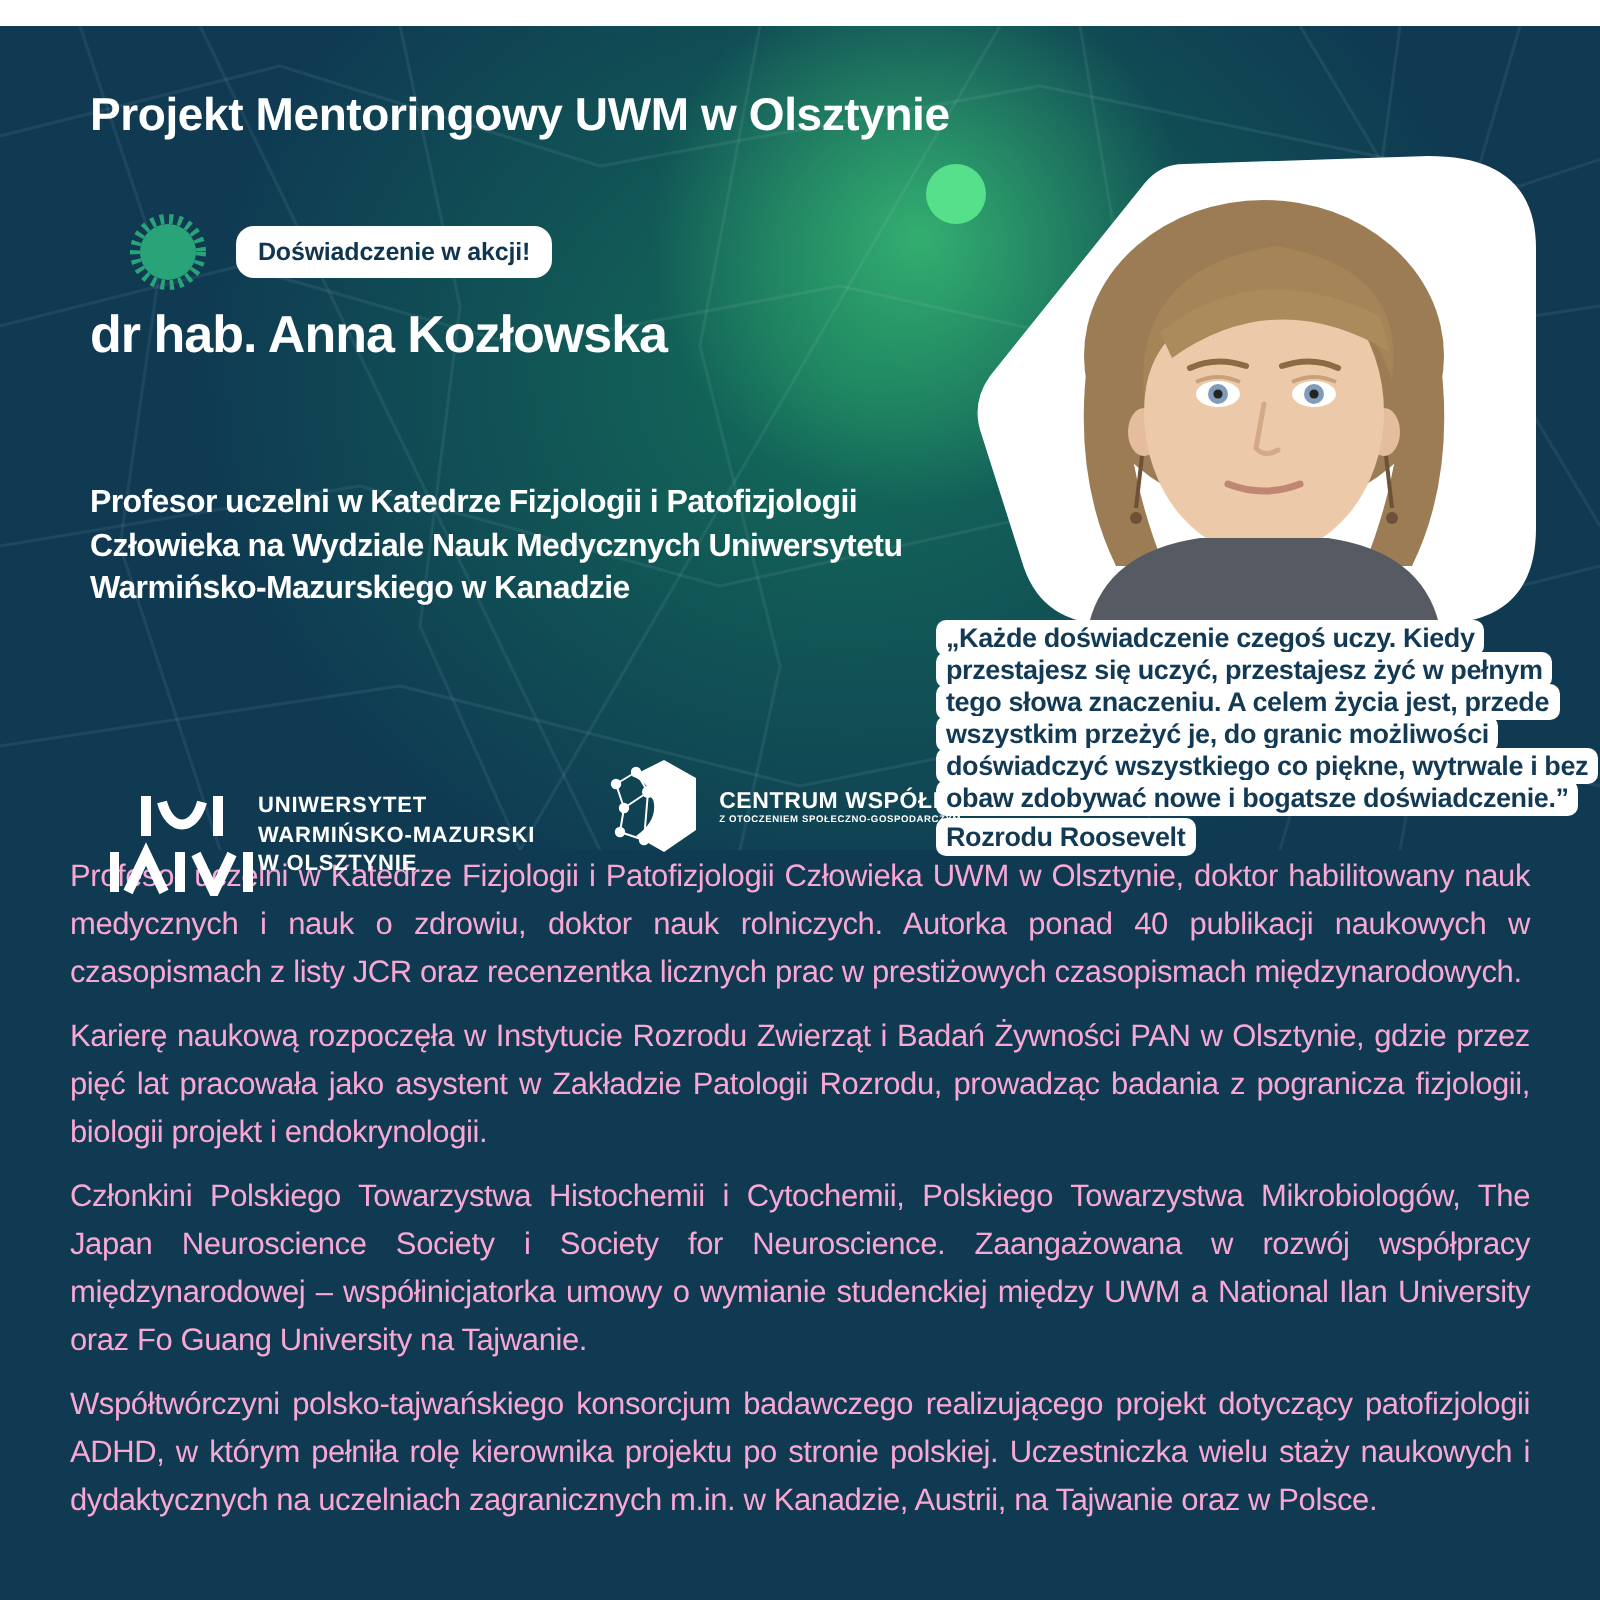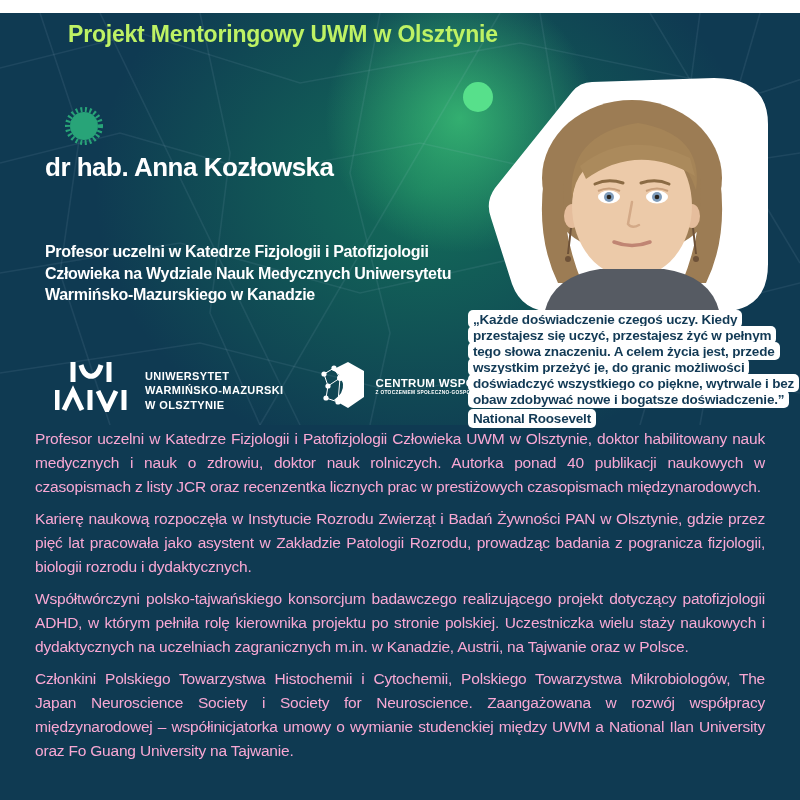--- a/index.html
+++ b/index.html
@@ -5,40 +5,40 @@
   html,body{margin:0;padding:0;background:#222;}
   .poster{position:relative;width:800px;height:800px;overflow:hidden;
           background:#0f3a52;font-family:"Liberation Sans",sans-serif;}
   .top-band{position:absolute;left:0;top:0;width:800px;height:13px;background:#ffffff;z-index:3;}
   .hero-bg{position:absolute;left:0;top:13px;width:800px;height:412px;z-index:0;
     background:
       radial-gradient(circle 135px at 460px 105px, rgba(64,205,122,0.72), rgba(64,205,122,0) 100%),
       radial-gradient(ellipse 330px 280px at 425px 175px, rgba(22,142,94,0.62), rgba(22,142,94,0) 100%),
       #0f3a52;}
   .hero-bg svg{position:absolute;left:0;top:0;}
-  .title{position:absolute;left:45px;top:21px;z-index:4;color:#bef264;
-         font-size:23px;font-weight:800;letter-spacing:-0.2px;margin-left:23px;}
+  .title{position:absolute;left:45px;top:44px;z-index:4;color:#ffffff;
+         font-size:23px;font-weight:800;letter-spacing:-0.2px;}
   .badge-row{position:absolute;left:64px;top:106px;z-index:4;display:flex;align-items:center;gap:14px;}
   .sunburst{width:40px;height:40px;}
   .badge{background:#ffffff;color:#0f3550;font-weight:800;font-size:12.5px;letter-spacing:-0.1px;
          padding:6px 11px;border-radius:9px;white-space:nowrap;}
   .name{position:absolute;left:45px;top:146px;z-index:4;width:440px;color:#ffffff;
         font-size:26px;line-height:42px;font-weight:800;letter-spacing:-0.5px;}
   .role{position:absolute;left:45px;top:241px;z-index:4;width:458px;color:#ffffff;
         font-size:16px;line-height:21.5px;font-weight:700;letter-spacing:-0.3px;}
   .green-dot{position:absolute;left:463px;top:82px;width:30px;height:30px;border-radius:50%;
              background:#57e08b;z-index:2;}
   .photo{position:absolute;left:488px;top:78px;z-index:2;}
   .quote-box{position:absolute;left:468px;top:311px;width:334px;z-index:5;
              font-size:13.5px;line-height:16px;font-weight:700;letter-spacing:-0.2px;}
   .hl{display:inline;background:#ffffff;color:#123a55;padding:1.5px 5px;border-radius:5px;
       box-decoration-break:clone;-webkit-box-decoration-break:clone;}
   .quote-author{display:inline-block;margin-top:2px;}
   .logos{position:absolute;left:55px;top:360px;z-index:4;display:flex;align-items:center;gap:34px;color:#fff;}
-  .uwm-logo{display:flex;align-items:flex-end;gap:16px;}
+  .uwm-logo{display:flex;align-items:flex-start;margin-top:36px;}
   .uwm-text{font-size:11px;font-weight:800;line-height:14.5px;letter-spacing:0.4px;}
   .centrum-logo{display:flex;align-items:center;gap:10px;}
   .centrum-name{font-size:11.5px;font-weight:800;letter-spacing:0.3px;}
   .centrum-sub{font-size:4.8px;font-weight:700;letter-spacing:0.3px;margin-top:1px;}
   .bio{position:absolute;left:35px;top:427px;width:730px;z-index:2;color:#f9a8d4;
        font-size:15.5px;line-height:24px;letter-spacing:-0.2px;text-align:justify;}
   .bio p{margin:0 0 8px 0;}
 </style>
 </head>
 <body>
@@ -67,20 +67,21 @@
 
   <div class="top-band"></div>
 
   <div class="title">Projekt Mentoringowy UWM w Olsztynie</div>
 
   <div class="badge-row">
     <svg class="sunburst" viewBox="0 0 40 40">
       <circle cx="20" cy="20" r="14" fill="#28a478"></circle>
       <circle cx="20" cy="20" r="16.5" fill="none" stroke="#28a478" stroke-width="5" stroke-dasharray="2 2.6"></circle>
     </svg>
+    <span class="badge">Doświadczenie w akcji!</span>
   </div>
 
   <div class="name">dr hab. Anna Kozłowska</div>
   <div class="role">Profesor uczelni w Katedrze Fizjologii i Patofizjologii Człowieka na Wydziale Nauk Medycznych Uniwersytetu Warmińsko-Mazurskiego w Kanadzie</div>
 
   <div class="green-dot"></div>
 
   <svg class="photo" width="282" height="236" viewBox="0 0 282 236">
     <defs>
       <clipPath id="photoClip">
@@ -113,21 +114,21 @@
       <path d="M83,150 L80,176" stroke="#6d5138" stroke-width="2" fill="none"></path>
       <circle cx="80" cy="181" r="3" fill="#6d5138"></circle>
       <path d="M205,150 L208,176" stroke="#6d5138" stroke-width="2" fill="none"></path>
       <circle cx="208" cy="181" r="3" fill="#6d5138"></circle>
       <path d="M56,236 Q64,198 112,191 L176,191 Q224,198 232,236 Z" fill="#565b63"></path>
     </g>
   </svg>
 
   <div class="quote-box">
     <span class="hl">„Każde doświadczenie czegoś uczy. Kiedy przestajesz się uczyć, przestajesz żyć w pełnym tego słowa znaczeniu. A celem życia jest, przede wszystkim przeżyć je, do granic możliwości doświadczyć wszystkiego co piękne, wytrwale i bez obaw zdobywać nowe i bogatsze doświadczenie.”</span><br>
-    <span class="hl quote-author">National Roosevelt</span>
+    <span class="hl quote-author">Rozrodu Roosevelt</span>
   </div>
 
   <div class="logos">
     <div class="uwm-logo">
       <svg width="74" height="52" viewBox="0 0 74 52">
         <g stroke="#ffffff" stroke-width="5" fill="none">
           <path d="M18,2 V22"></path>
           <path d="M26,5 C30,20 42,20 46,5"></path>
           <path d="M54,2 V22"></path>
           <path d="M2,30 V50"></path>
@@ -161,18 +162,18 @@
       </svg>
       <div>
         <div class="centrum-name">CENTRUM WSPÓŁPRACY</div>
         <div class="centrum-sub">Z OTOCZENIEM SPOŁECZNO-GOSPODARCZYM</div>
       </div>
     </div>
   </div>
 
   <div class="bio">
     <p>Profesor uczelni w Katedrze Fizjologii i Patofizjologii Człowieka UWM w Olsztynie, doktor habilitowany nauk medycznych i nauk o zdrowiu, doktor nauk rolniczych. Autorka ponad 40 publikacji naukowych w czasopismach z listy JCR oraz recenzentka licznych prac w prestiżowych czasopismach międzynarodowych.</p>
-    <p>Karierę naukową rozpoczęła w Instytucie Rozrodu Zwierząt i Badań Żywności PAN w Olsztynie, gdzie przez pięć lat pracowała jako asystent w Zakładzie Patologii Rozrodu, prowadząc badania z pogranicza fizjologii, biologii rozrodu i dydaktycznych.</p>
+    <p>Karierę naukową rozpoczęła w Instytucie Rozrodu Zwierząt i Badań Żywności PAN w Olsztynie, gdzie przez pięć lat pracowała jako asystent w Zakładzie Patologii Rozrodu, prowadząc badania z pogranicza fizjologii, biologii projekt i endokrynologii.</p>
+    <p>Członkini Polskiego Towarzystwa Histochemii i Cytochemii, Polskiego Towarzystwa Mikrobiologów, The Japan Neuroscience Society i Society for Neuroscience. Zaangażowana w rozwój współpracy międzynarodowej – współinicjatorka umowy o wymianie studenckiej między UWM a National Ilan University oraz Fo Guang University na Tajwanie.</p>
     <p>Współtwórczyni polsko-tajwańskiego konsorcjum badawczego realizującego projekt dotyczący patofizjologii ADHD, w którym pełniła rolę kierownika projektu po stronie polskiej. Uczestniczka wielu staży naukowych i dydaktycznych na uczelniach zagranicznych m.in. w Kanadzie, Austrii, na Tajwanie oraz w Polsce.</p>
-    <p>Członkini Polskiego Towarzystwa Histochemii i Cytochemii, Polskiego Towarzystwa Mikrobiologów, The Japan Neuroscience Society i Society for Neuroscience. Zaangażowana w rozwój współpracy międzynarodowej – współinicjatorka umowy o wymianie studenckiej między UWM a National Ilan University oraz Fo Guang University na Tajwanie.</p>
   </div>
 
 </div>
 
 </body></html>

